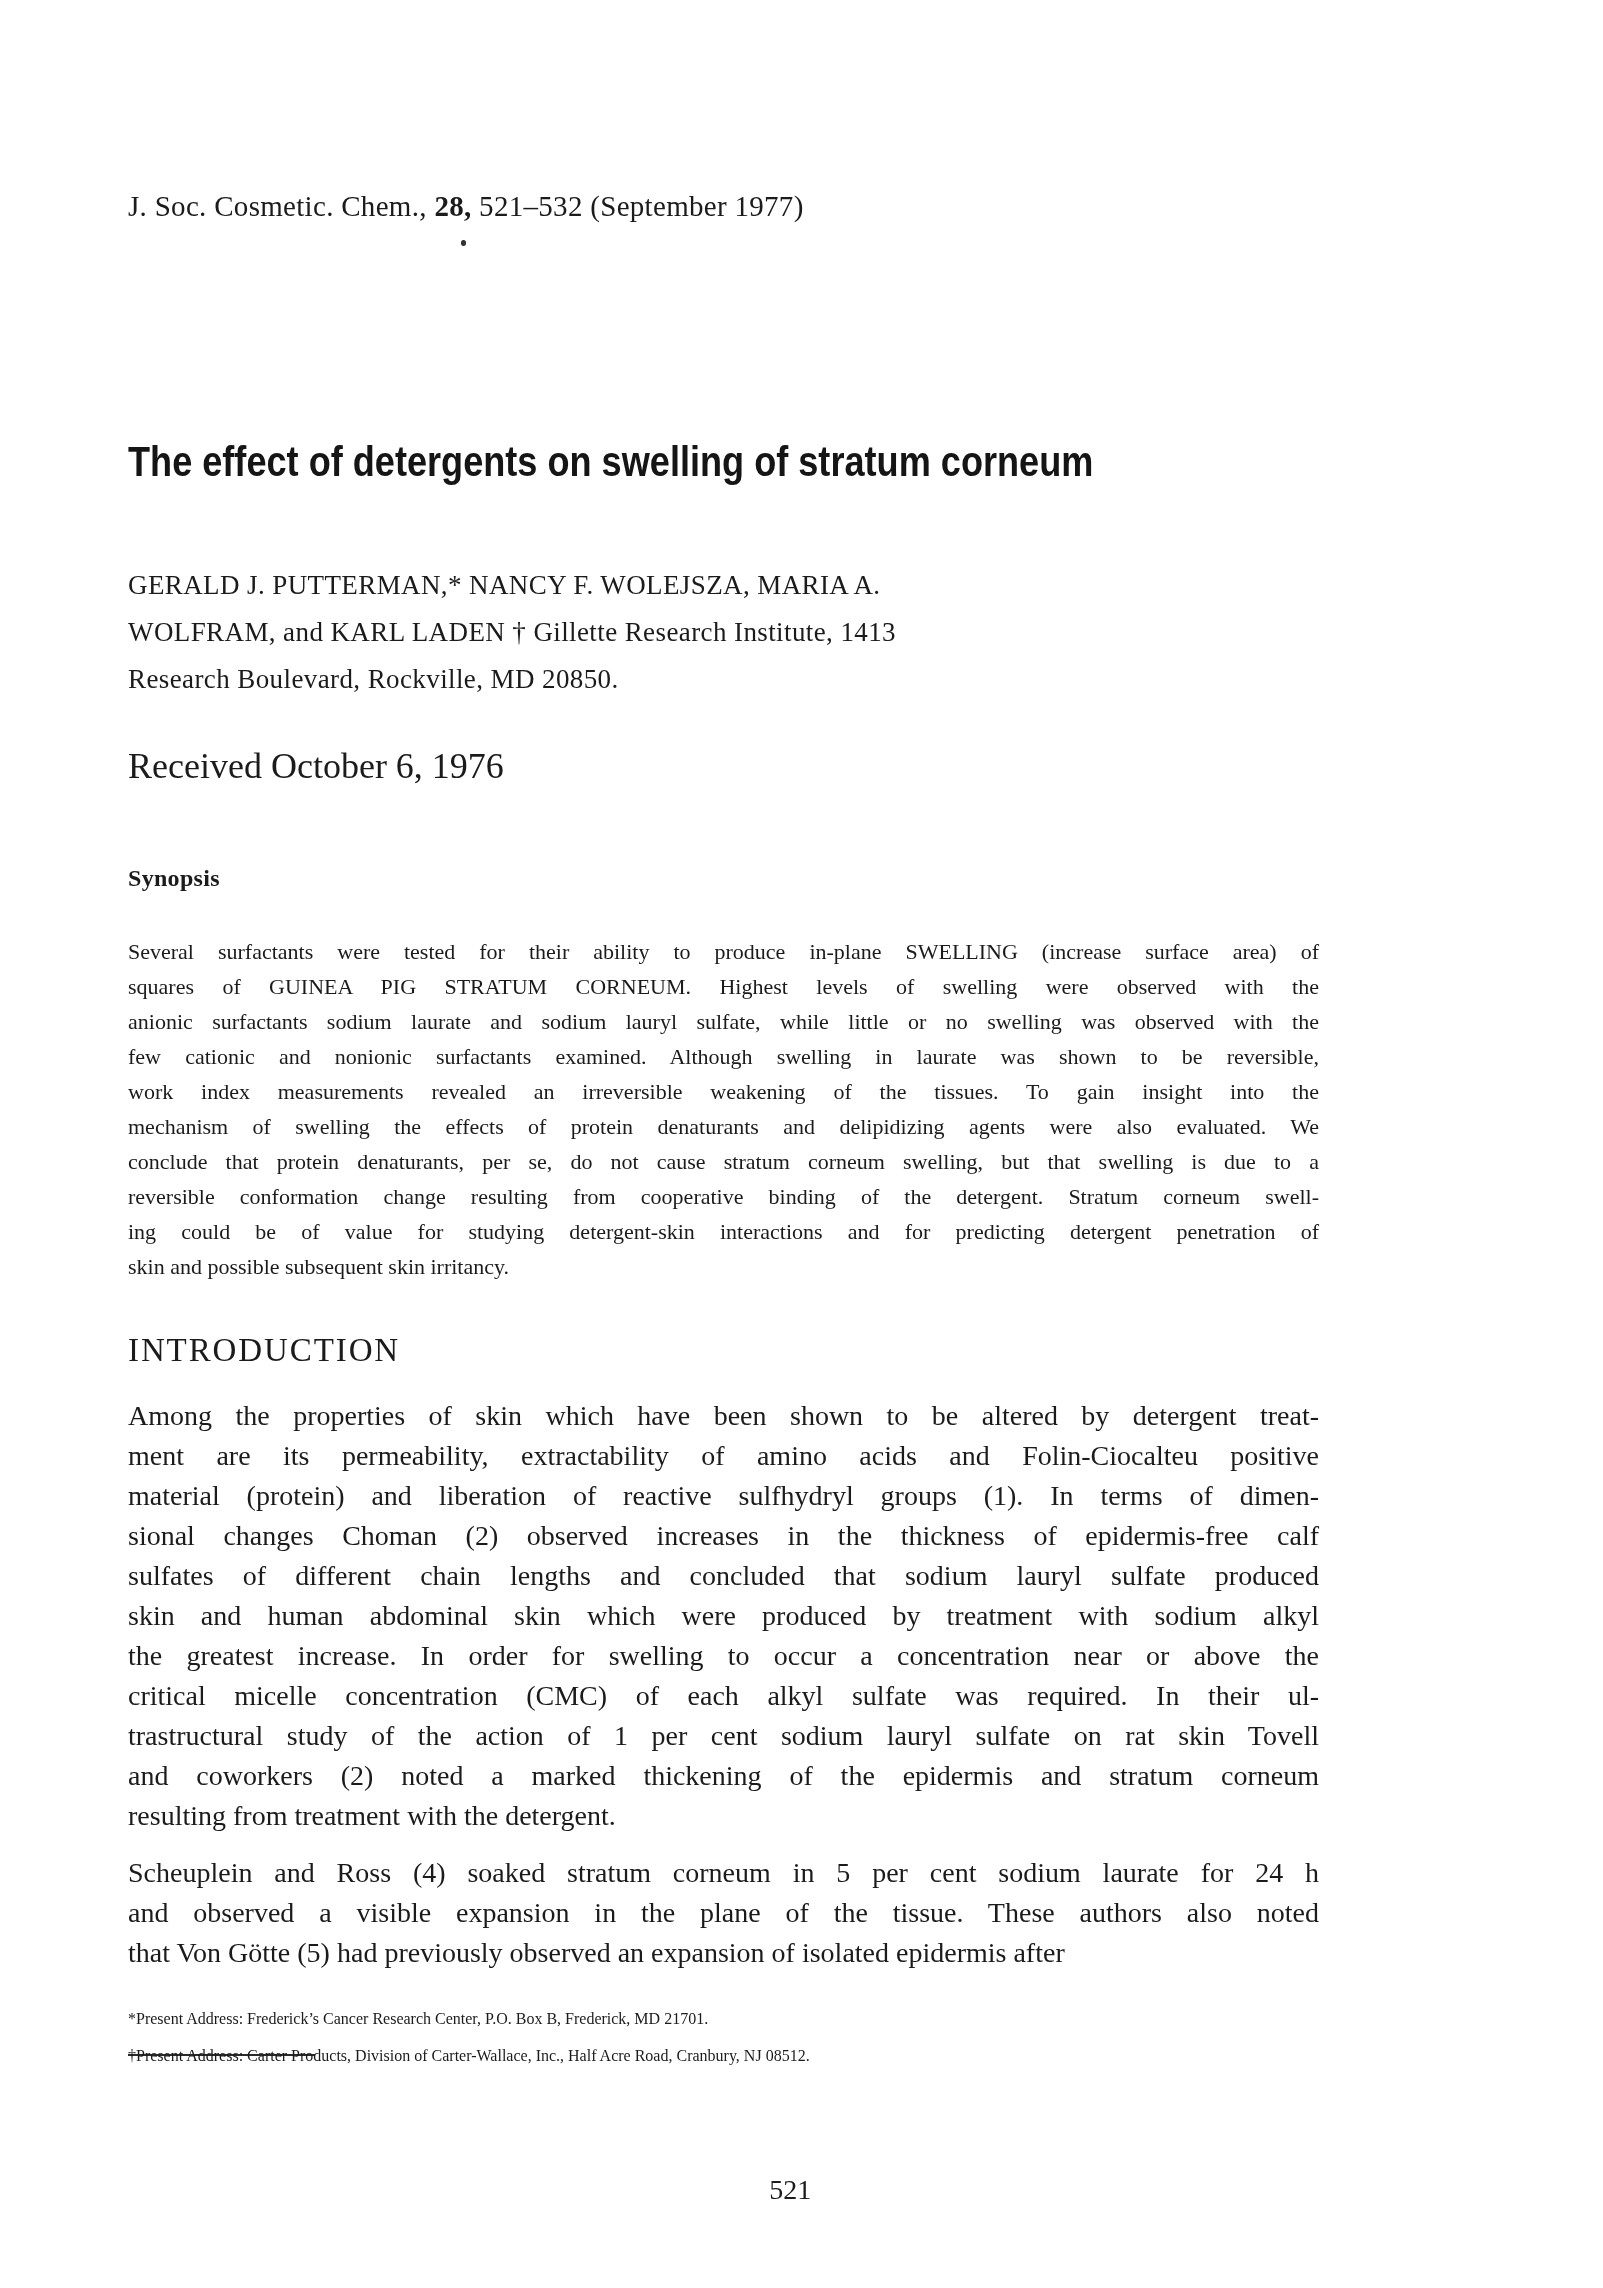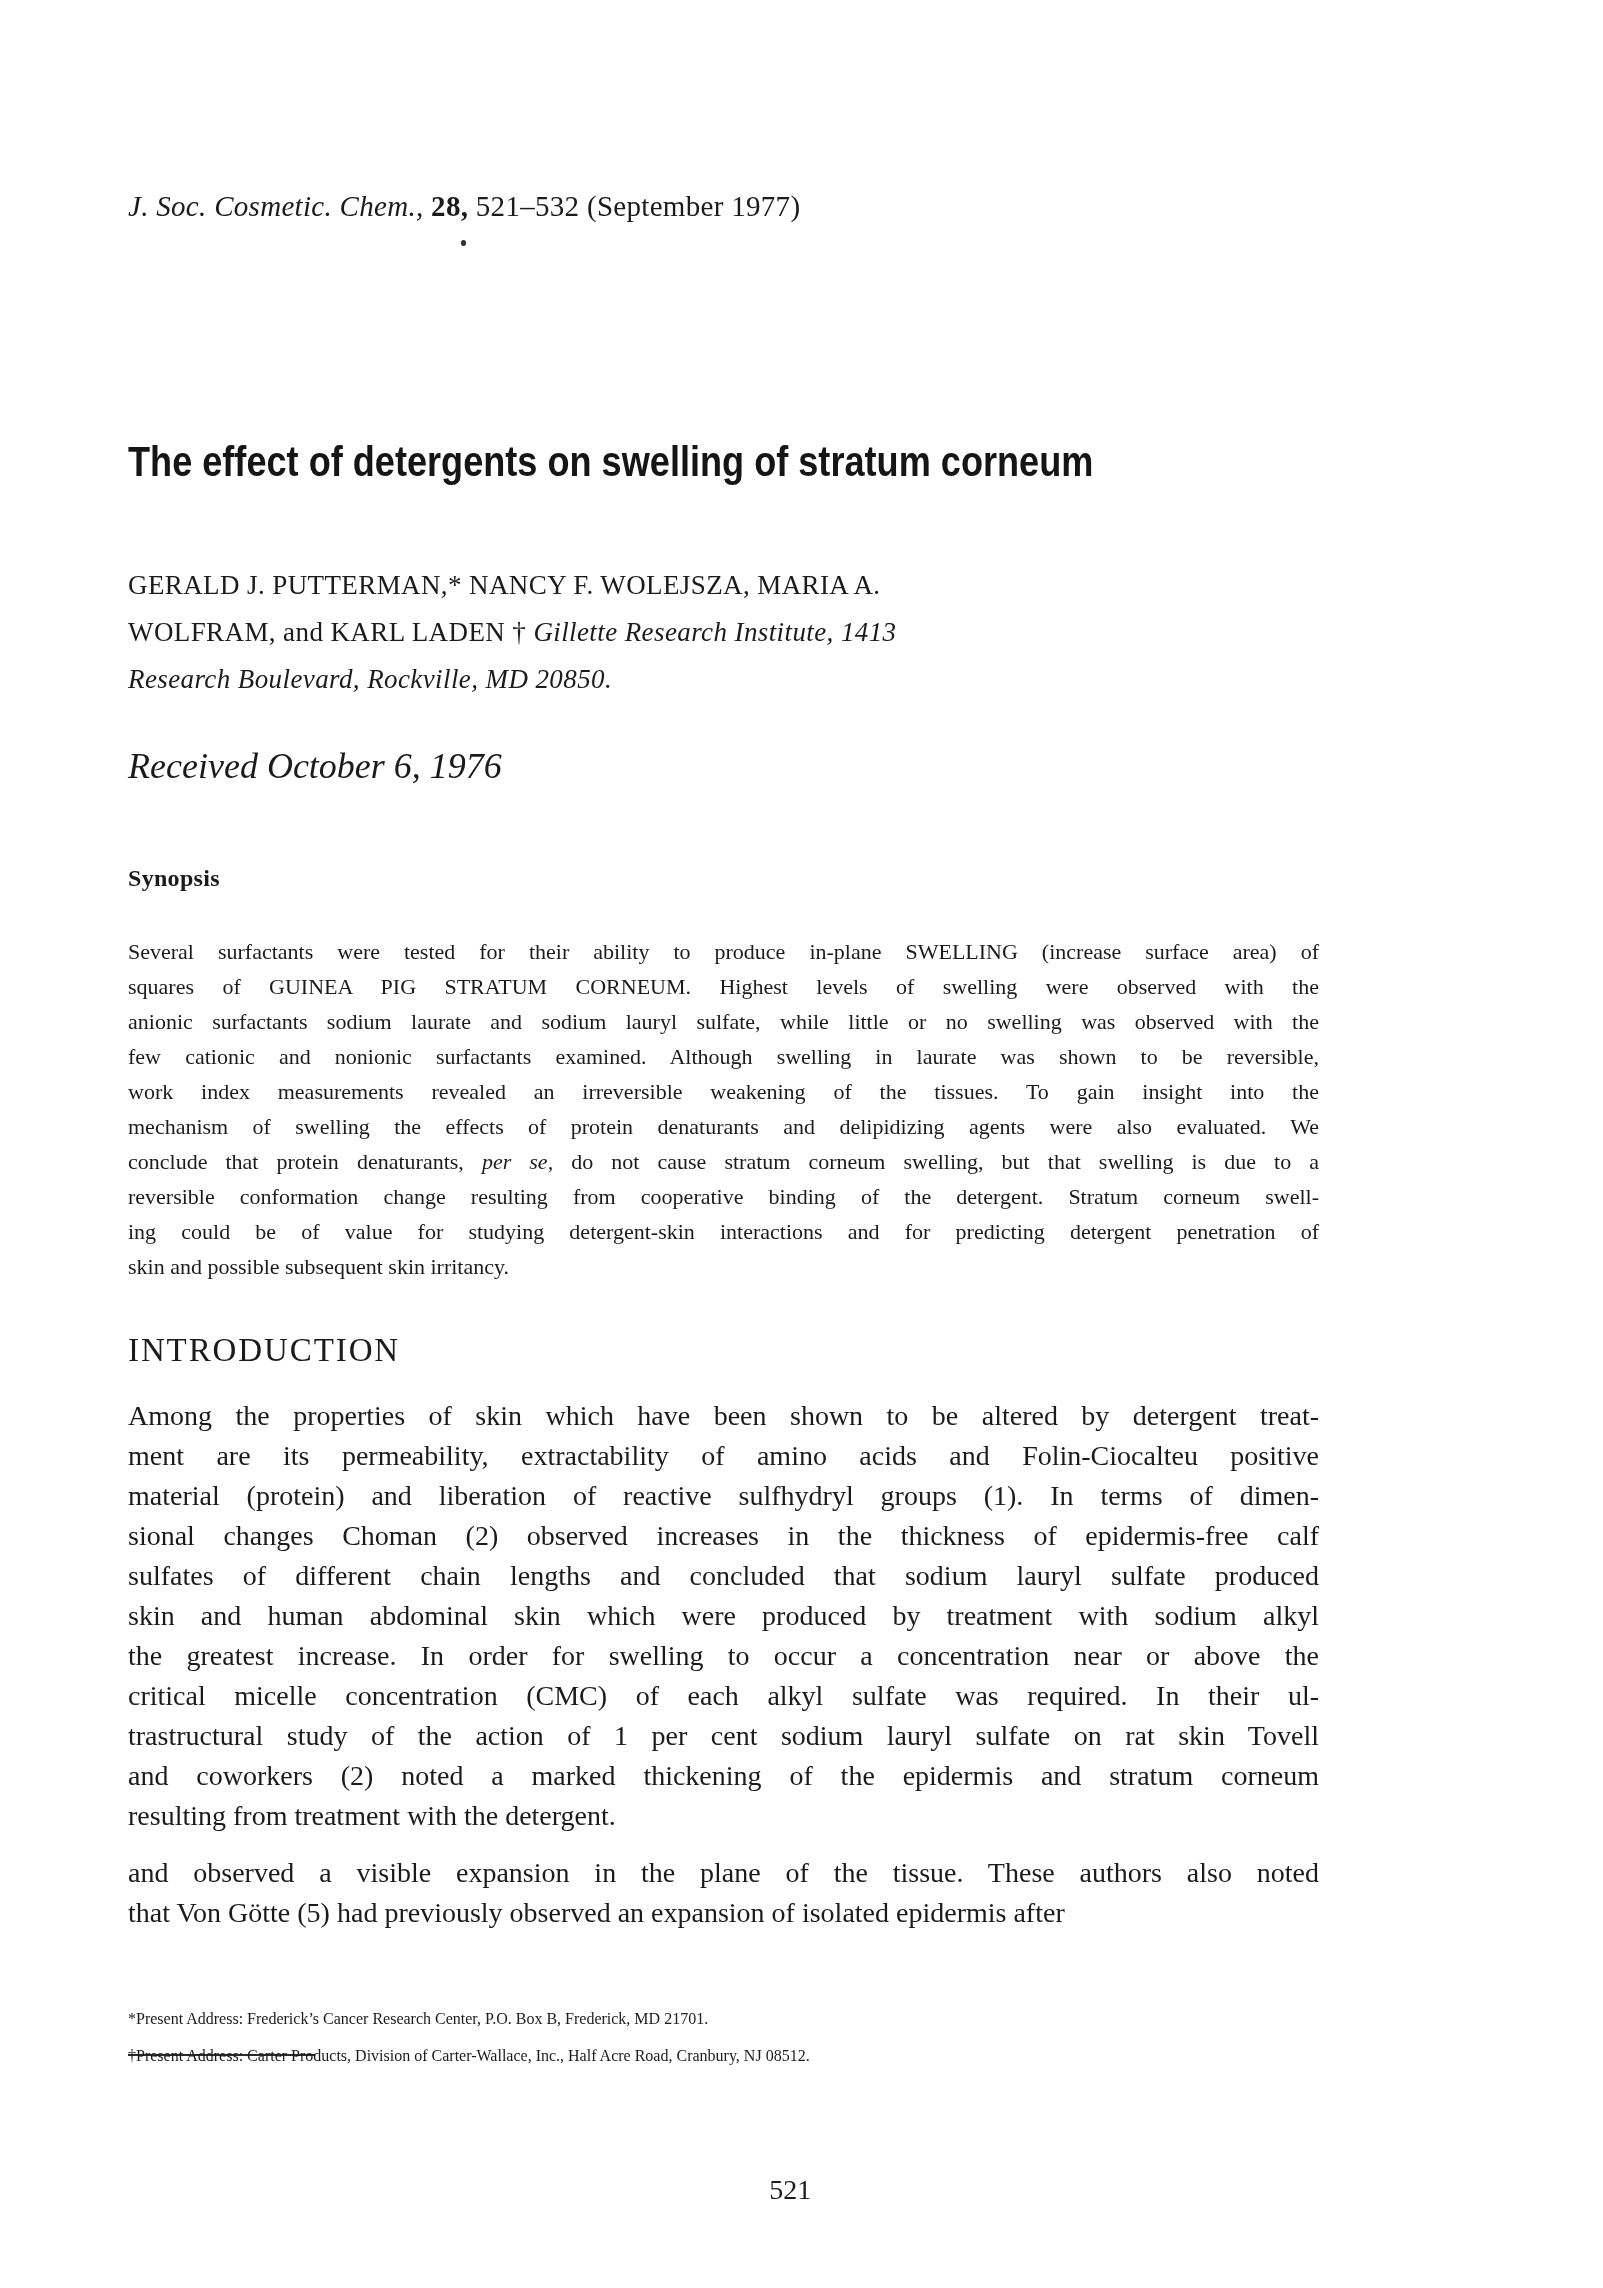--- a/index.html
+++ b/index.html
@@ -2,21 +2,21 @@
 <html style="font-size:15px"><head>
 <meta charset="utf-8">
 <style>
   * { margin:0; padding:0; box-sizing:border-box; }
   html,body { background:#ffffff; }
   .page {
     position:relative; width:1603px; height:2289px; background:#ffffff;
     color:#1b1b1b; font-family:"Liberation Serif", serif; overflow:hidden;
   }
   .abs { position:absolute; }
-  .it { font-style:italic; }
+  .it { }
   .bold { font-weight:bold; }
 
   .journal-ref { left:128px; top:190px; font-size:29px; letter-spacing:0.3px; white-space:nowrap; }
 
   .speck { left:461px; top:240px; width:4.7px; height:5.6px; background:#333; border-radius:50%; }
 
   .title {
     left:128px; top:437px; font-family:"Liberation Sans", sans-serif;
     font-weight:700; font-size:43px; white-space:nowrap;
     transform:scaleX(0.84); transform-origin:0 50%; color:#151515;
@@ -96,20 +96,21 @@
       <div class="jline">sulfates of different chain lengths and concluded that sodium lauryl sulfate produced</div>
       <div class="jline">skin and human abdominal skin which were produced by treatment with sodium alkyl</div>
       <div class="jline">the greatest increase. In order for swelling to occur a concentration near or above the</div>
       <div class="jline">critical micelle concentration (CMC) of each alkyl sulfate was required. In their ul-</div>
       <div class="jline">trastructural study of the action of 1 per cent sodium lauryl sulfate on rat skin Tovell</div>
       <div class="jline">and coworkers (2) noted a marked thickening of the epidermis and stratum corneum</div>
       <div class="jline">resulting from treatment with the detergent.</div>
     </div>
 
   <div class="abs para2">
+      <div class="jline">Scheuplein and Ross (4) soaked stratum corneum in 5 per cent sodium laurate for 24 h</div>
       <div class="jline">and observed a visible expansion in the plane of the tissue. These authors also noted</div>
       <div class="jline">that Von Götte (5) had previously observed an expansion of isolated epidermis after</div>
     </div>
 
   <div class="abs foot-rule"></div>
 
   <div class="abs footnotes">
       <div>*Present Address: Frederick’s Cancer Research Center, P.O. Box B, Frederick, MD 21701.</div>
       <div>†Present Address: Carter Products, Division of Carter-Wallace, Inc., Half Acre Road, Cranbury, NJ 08512.</div>
     </div>

